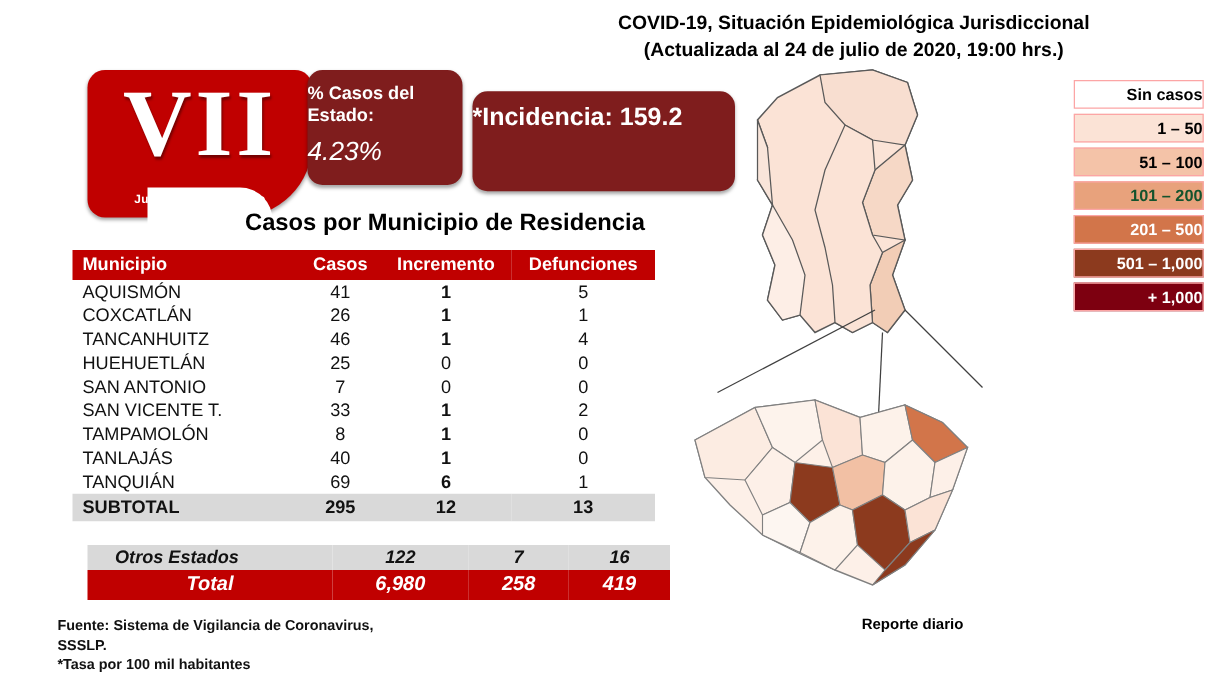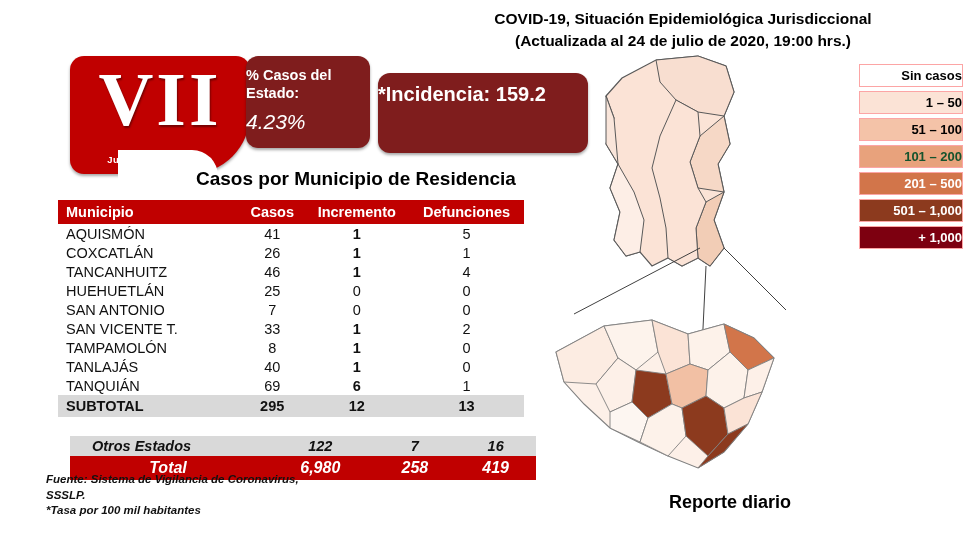--- a/index.html
+++ b/index.html
@@ -204,23 +204,22 @@
   }
   table.totales tr.total td.mun {
     text-align: center;
     width: 168px;
   }
 
   
   .note {
     position: absolute;
     left: 46px;
-    top: 472px;
+    top: 494px;
     font-size: 11.5px;
-    font-style: italic;
     font-weight: bold;
     color: #111;
     line-height: 1.35;
   }
 
   
   .legend {
     position: absolute;
     right: 10px;
     top: 64px;
@@ -243,21 +242,21 @@
     top: 52px;
     width: 300px;
     height: 440px;
   }
   .reporte {
     position: absolute;
     left: 600px;
     top: 492px;
     width: 260px;
     text-align: center;
-    font-size: 18px;
+    font-size: 12px;
     font-weight: bold;
     color: #000;
   }
 </style>
 </head>
 <body>
 
 <div class="root">
 
   <div class="header">

